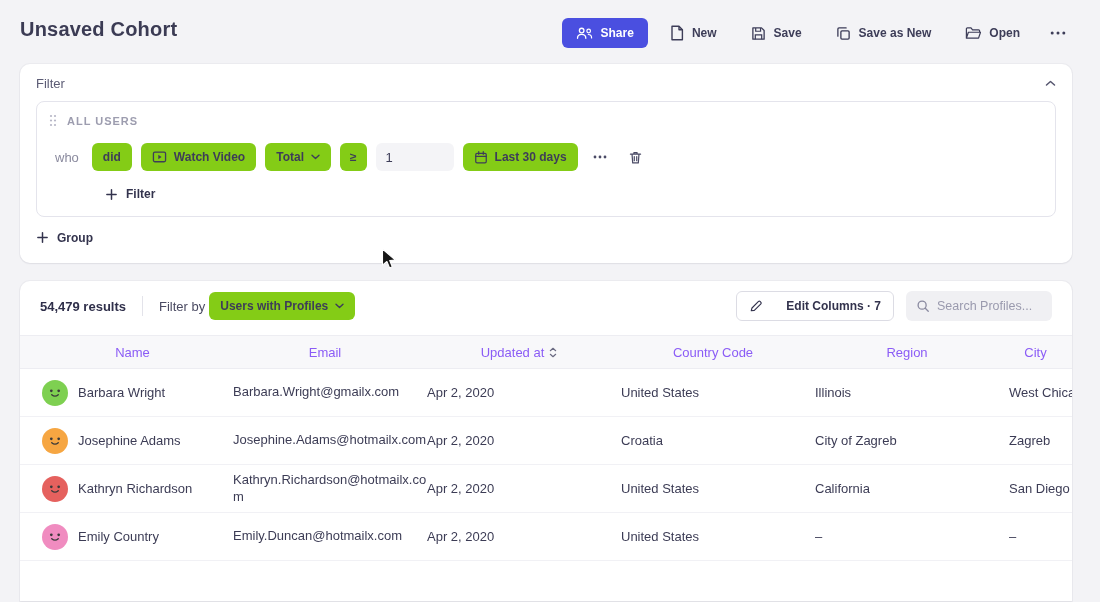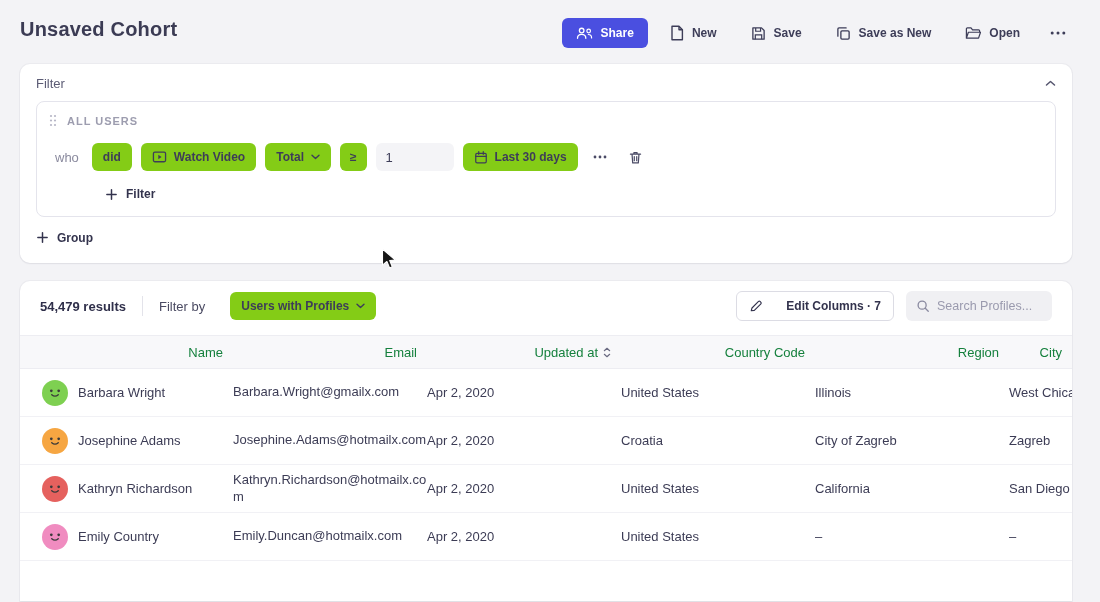--- a/index.html
+++ b/index.html
@@ -42,32 +42,32 @@
   .group-row { padding:14px 16px 16px; }
   .add-group { display:inline-flex; align-items:center; gap:8px; font-weight:700; color:#33334d; }
 
   
   .results-card { margin-top:18px; border-radius:10px 10px 0 0; height:320px; overflow:hidden; }
   .create-row { display:flex; justify-content:flex-end; padding:16px 20px 6px; }
   .create-btn { display:inline-flex; align-items:center; gap:8px; font-weight:700; color:#2f2f4a; }
   .results-bar { display:flex; align-items:center; padding:10px 20px 14px; }
   .results-count { font-weight:700; color:#2f2f4a; }
   .vdivider { width:1px; height:20px; background:#e3e3ea; margin:0 16px; }
-  .filter-by { color:#4a4a62; margin-right:25px; }
+  .filter-by { color:#4a4a62; margin-right:4px; }
   .spacer { flex:1; }
   .edit-cols { display:inline-flex; align-items:center; gap:23px; height:30px; padding:0 12px;
                border:1px solid #dcdce4; border-radius:6px; background:#fff; font-weight:700; color:#33334d; }
   .searchbox { display:flex; align-items:center; gap:7px; height:30px; width:146px; margin-left:12px;
                background:#f0f0f3; border-radius:6px; padding:0 10px; color:#8d8da2; }
   .searchbox input { border:none; background:transparent; outline:none; width:100%; font-size:12.5px; color:#3d3d58; }
   .searchbox input::placeholder { color:#9a9aae; }
 
   table { width:100%; border-collapse:collapse; table-layout:fixed; }
   col.c1{width:213px} col.c2{width:194px} col.c3{width:194px} col.c4{width:194px} col.c5{width:194px}
-  thead th { background:#f8f8fa; height:33px; text-align:right; font-weight:500; color:#15803d;
+  thead th { background:#f8f8fa; height:33px; text-align:center; font-weight:500; color:#8b5cf6;
              border-top:1px solid #ededf2; border-bottom:1px solid #ededf2; padding:0 10px 0 0; }
   th:first-child, td:first-child { padding-left:22px; }
   tbody td { height:48px; border-bottom:1px solid #f1f1f5; padding-right:10px; color:#3c3c55; }
   .th-flex { display:inline-flex; align-items:center; gap:5px; }
   .namecell { display:flex; align-items:center; gap:10px; }
   .avatar { width:26px; height:26px; border-radius:50%; flex:0 0 auto; display:inline-flex; align-items:center; justify-content:center; }
   .c-email { word-break:break-all; line-height:1.3; padding-right:0 !important; }
   .c-city, .c-region, .c-country, .c-updated { white-space:nowrap; overflow:hidden; }
 
   

